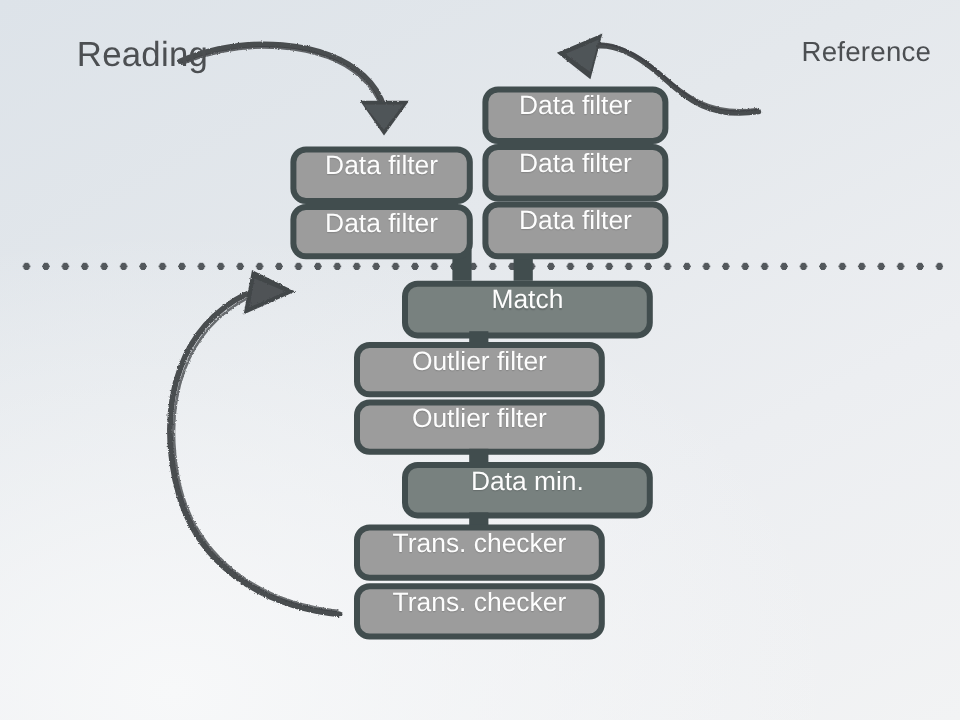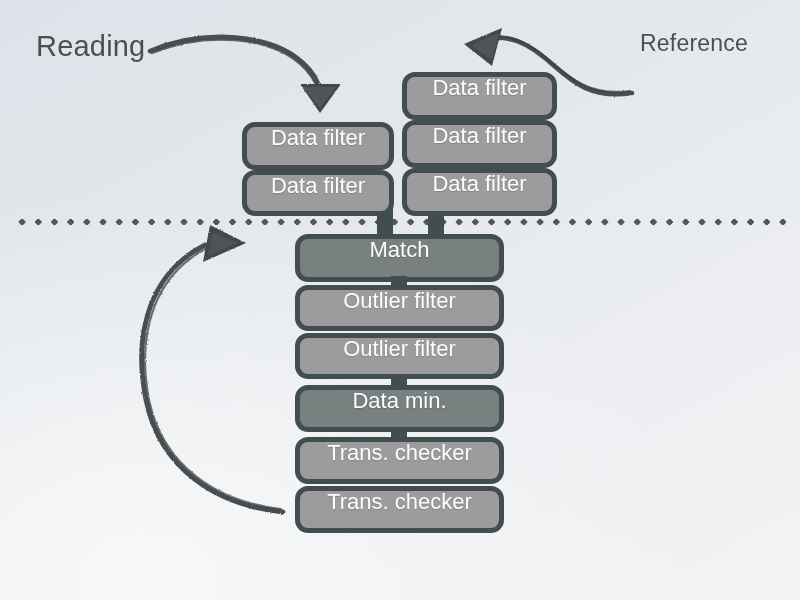--- a/index.html
+++ b/index.html
@@ -14,20 +14,21 @@
       radial-gradient(120% 110% at 18% 96%, #f7f8f9 0%, rgba(247,248,249,0) 58%),
       linear-gradient(152deg, #dde3e9 0%, #e4e8ec 38%, #eceef1 68%, #f2f3f4 100%);
   }
 
   .label{
     position:absolute;
     color:#4c4f52;
     font-weight:400;
     white-space:nowrap;
     letter-spacing:.2px;
+    margin-left:28px;
   }
   #label-reading{left:36px;top:30px;font-size:29px;}
   #label-reference{left:640px;top:30px;font-size:23px;}
   #label-iterations{left:634px;top:240px;font-size:24px;font-style:italic;color:#47494c;}
 
   
   #dotted-line{
     position:absolute;left:14px;top:219px;width:772px;height:6px;
     background-image:radial-gradient(circle closest-side, #53585c 98%, rgba(0,0,0,0) 100%);
     background-size:16.2px 6px;
@@ -43,21 +44,21 @@
     border-radius:13px;
     display:flex;align-items:flex-start;justify-content:center;
     color:#fdfdfd;
     font-size:22px;
     line-height:1;
     text-shadow:0 1px 1px rgba(0,0,0,.16);
     white-space:nowrap;
     background:#9b9b9b;
   }
   .box.light{background:#9c9c9c;}
-  .box.dark{background:#78817f;}
+  .box.dark{background:#78817f;margin-left:40px;}
 
   .connector{
     position:absolute;
     background:#414d4e;
   }
 </style>
 </head>
 <body>
 
 <div id="stage">

